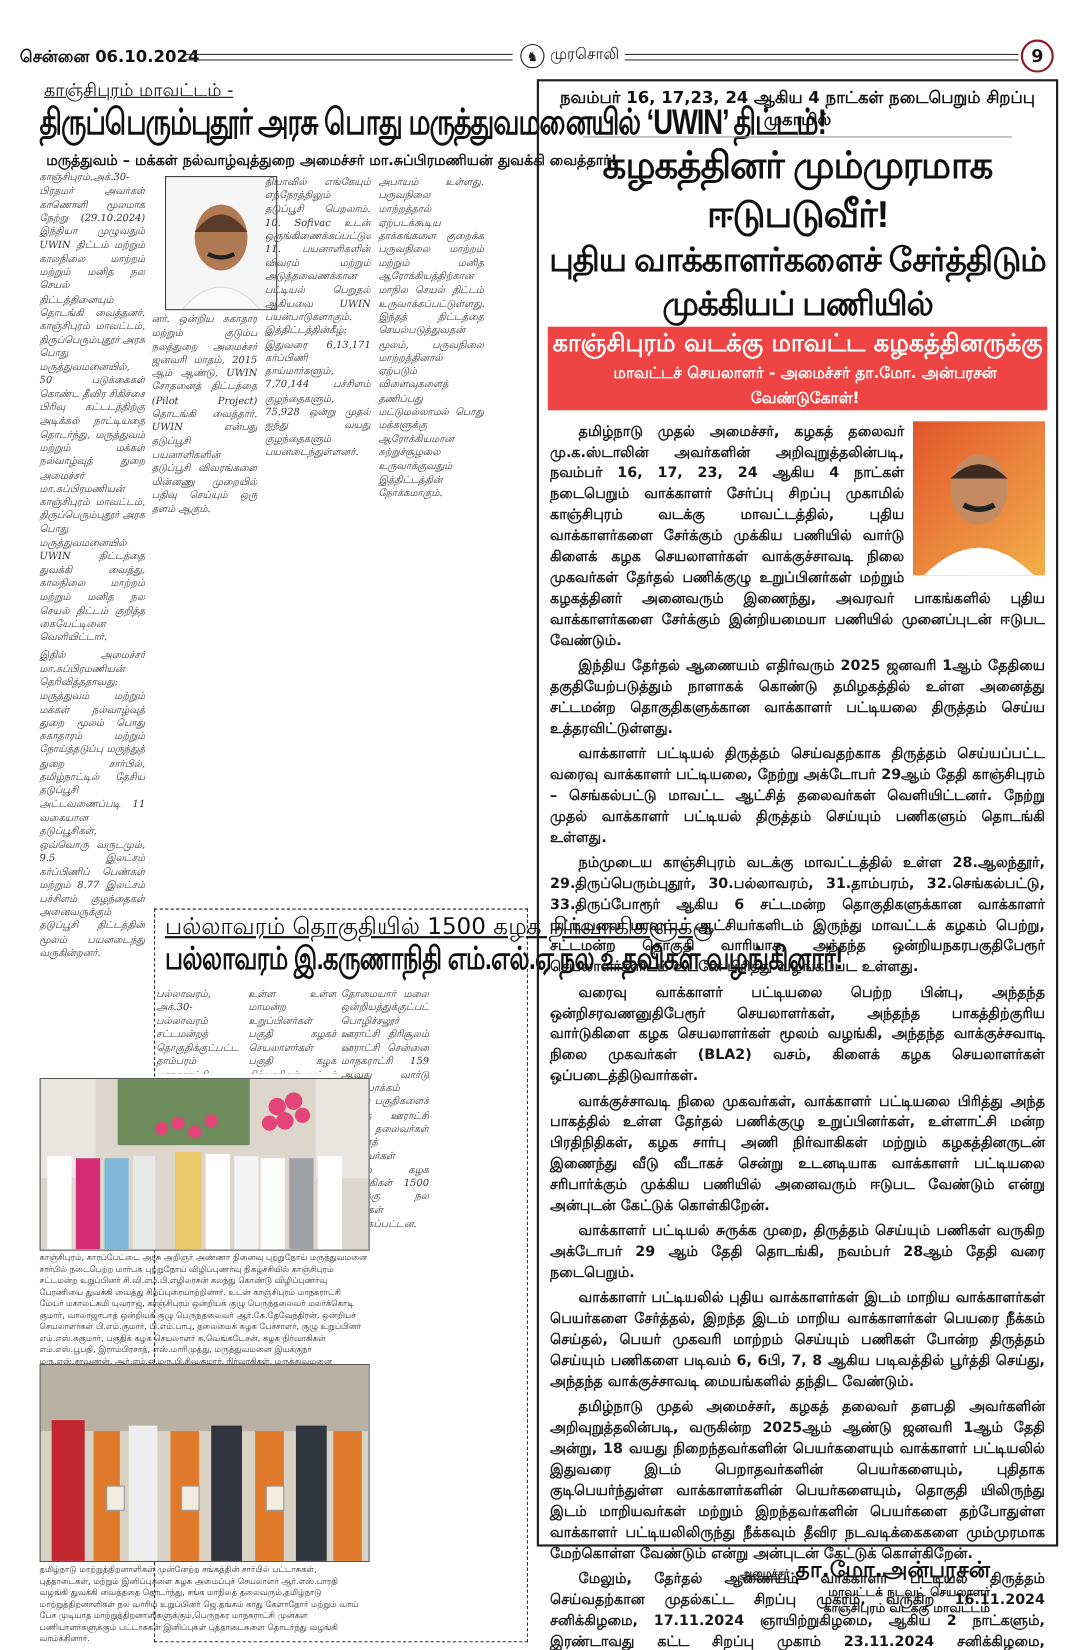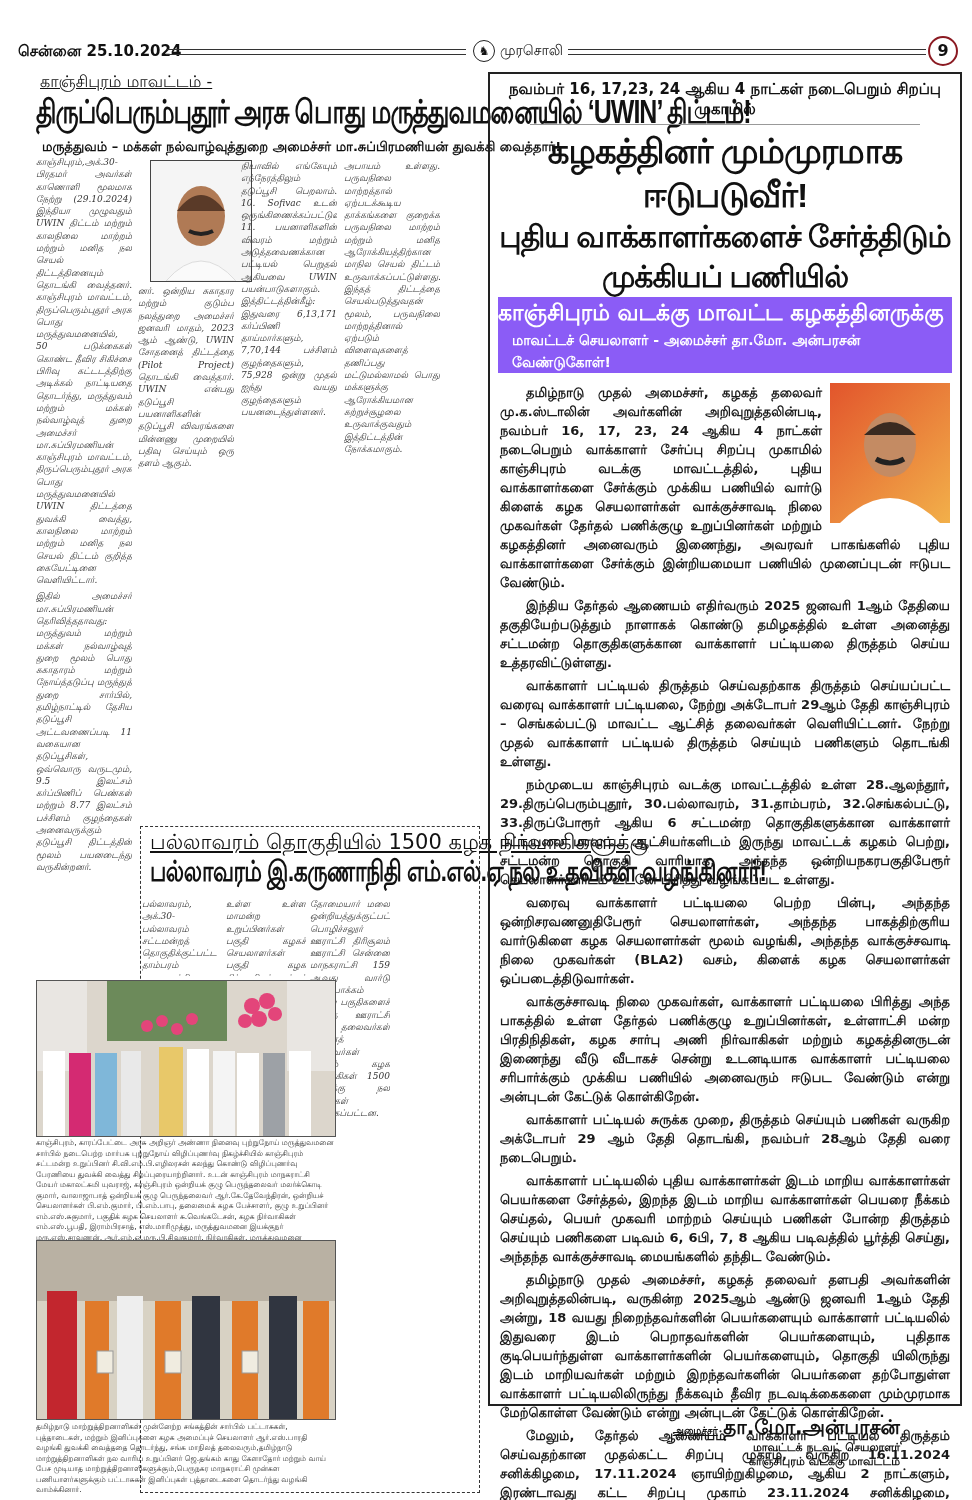--- a/index.html
+++ b/index.html
@@ -19,31 +19,31 @@
   .col{font-family:"DejaVu Serif",serif;font-style:italic;font-size:9px;line-height:12.3px;color:#333;text-align:justify;overflow:hidden;}
   .photo{background:#e8e0d8;overflow:hidden;}
   .caption{font-size:7.5px;line-height:10.5px;color:#333;overflow:hidden;}
   .dashbox{border:1.5px dashed #333;}
   .hl2a{font-size:21px;text-decoration:underline;white-space:nowrap;}
   .hl2b{font-family:"Liberation Sans",sans-serif;font-weight:bold;font-size:22px;white-space:nowrap;transform:scaleY(1.3);transform-origin:top left;letter-spacing:-0.5px;}
   
   #rbox{left:488px;top:72px;width:470px;height:1330px;border:2px solid #222;}
   .rtop{text-align:center;font-weight:bold;font-size:15px;padding-top:6px;}
   .rhl{text-align:center;font-family:"Liberation Sans",sans-serif;font-weight:bold;font-size:30px;line-height:40px;letter-spacing:-1px;}
-  .blackbar{background:#8b5cf6;color:#fff;margin:0 8px;}
+  .blackbar{background:#ef4444;color:#fff;text-align:center;margin:0 8px;}
   .blackbar .l1{font-size:22px;font-weight:bold;line-height:32px;}
   .blackbar .l2{font-size:14px;font-weight:bold;line-height:22px;padding-left:14px;}
   .rpara{font-size:13px;line-height:19px;text-align:justify;text-indent:26px;margin:0 0 4px 0;font-weight:bold;color:#1a1a1a;}
   .sig{text-align:right;font-weight:bold;}
 </style>
 </head>
 <body>
 
 <div id="mast" class="abs">
-  <span class="date">சென்னை 25.10.2024</span>
+  <span class="date">சென்னை 06.10.2024</span>
   <span class="rule" style="left:148px;width:300px;"></span>
   <span class="logo">♞</span>
   <span class="name">முரசொலி</span>
   <span class="rule" style="left:550px;width:358px;"></span>
   <span class="pg">9</span>
 </div>
 
 <div class="abs kicker" style="left:40px;top:72px;">காஞ்சிபுரம் மாவட்டம் -</div>
 <div class="abs hl1" style="left:36px;top:93px;">திருப்பெரும்புதூர் அரசு பொது மருத்துவமனையில் ‘UWIN’ திட்டம்!</div>
 <div class="abs sub1" style="left:42px;top:139px;">மருத்துவம் – மக்கள் நல்வாழ்வுத்துறை அமைச்சர் மா.சுப்பிரமணியன் துவக்கி வைத்தார்!</div>
@@ -53,21 +53,21 @@
   <p style="margin:0">இதில் அமைச்சர் மா.சுப்பிரமணியன் தெரிவித்ததாவது: மருத்துவம் மற்றும் மக்கள் நல்வாழ்வுத் துறை மூலம் பொது சுகாதாரம் மற்றும் நோய்த்தடுப்பு மருந்துத் துறை சார்பில், தமிழ்நாட்டில் தேசிய தடுப்பூசி அட்டவணைப்படி 11 வகையான தடுப்பூசிகள், ஒவ்வொரு வருடமும், 9.5 இலட்சம் கர்ப்பிணிப் பெண்கள் மற்றும் 8.77 இலட்சம் பச்சிளம் குழந்தைகள் அனைவருக்கும் தடுப்பூசி திட்டத்தின் மூலம் பயனடைந்து வருகின்றனர்.</p>
 </div>
 <div class="abs photo" style="left:150px;top:160px;width:100px;height:120px;background:#f5f5f5;border:1px solid #444;">
   <svg width="100" height="120">
     <ellipse cx="50" cy="55" rx="24" ry="30" fill="#b07a55"></ellipse>
     <path d="M26 50 Q50 18 74 50" fill="#5a3a28"></path>
     <path d="M38 70 Q50 76 62 70" stroke="#222" stroke-width="4" fill="none"></path>
     <path d="M15 120 Q50 80 85 120 Z" fill="#fafafa" stroke="#ddd"></path>
   </svg>
 </div>
-<div class="abs col" style="left:138px;top:285px;width:96px;height:510px;">னர். ஒன்றிய சுகாதார மற்றும் குடும்ப நலத்துறை அமைச்சர் ஜனவரி மாதம், 2023 ஆம் ஆண்டு, UWIN சோதனைத் திட்டத்தை (Pilot Project) தொடங்கி வைத்தார். UWIN என்பது தடுப்பூசி பயனாளிகளின் தடுப்பூசி விவரங்களை மின்னணு முறையில் பதிவு செய்யும் ஒரு தளம் ஆகும்.</div>
+<div class="abs col" style="left:138px;top:285px;width:96px;height:510px;">னர். ஒன்றிய சுகாதார மற்றும் குடும்ப நலத்துறை அமைச்சர் ஜனவரி மாதம், 2015 ஆம் ஆண்டு, UWIN சோதனைத் திட்டத்தை (Pilot Project) தொடங்கி வைத்தார். UWIN என்பது தடுப்பூசி பயனாளிகளின் தடுப்பூசி விவரங்களை மின்னணு முறையில் பதிவு செய்யும் ஒரு தளம் ஆகும்.</div>
 <div class="abs col" style="left:241px;top:160px;width:96px;height:635px;">நியாவில் எங்கேயும் எந்நேரத்திலும் தடுப்பூசி பெறலாம். 10. Sofivac உடன் ஒருங்கிணைக்கப்பட்டுள்ளது 11. பயனாளிகளின் விவரம் மற்றும் அடுத்தவைணக்கான பட்டியல் பெறுதல் ஆகியவை UWIN பயன்பாடுகளாகும். இத்திட்டத்தின்கீழ்: இதுவரை 6,13,171 கர்ப்பிணி தாய்மார்களும், 7,70,144 பச்சிளம் குழந்தைகளும், 75,928 ஒன்று முதல் ஐந்து வயது குழந்தைகளும் பயனடைந்துள்ளனர்.</div>
 <div class="abs col" style="left:344px;top:160px;width:96px;height:635px;">அபாயம் உள்ளது. பருவநிலை மாற்றத்தால் ஏற்படக்கூடிய தாக்கங்களை குறைக்க பருவநிலை மாற்றம் மற்றும் மனித ஆரோக்கியத்திற்கான மாநில செயல் திட்டம் உருவாக்கப்பட்டுள்ளது. இந்தத் திட்டத்தை செயல்படுத்துவதன் மூலம், பருவநிலை மாற்றத்தினால் ஏற்படும் விளைவுகளைத் தணிப்பது மட்டுமல்லாமல் பொது மக்களுக்கு ஆரோக்கியமான சுற்றுச்சூழலை உருவாக்குவதும் இத்திட்டத்தின் நோக்கமாகும்.</div>
 
 <div class="abs dashbox" style="left:140px;top:826px;width:338px;height:665px;"></div>
 <div class="abs hl2a" style="left:150px;top:830px;">பல்லாவரம் தொகுதியில் 1500 கழக நிர்வாகிகளுக்கு</div>
 <div class="abs hl2b" style="left:150px;top:855px;">பல்லாவரம் இ.கருணாநிதி எம்.எல்.ஏ நல உதவிகள் வழங்கினார்!</div>
 <div class="abs col" style="left:142px;top:898px;width:80px;height:78px;">பல்லாவரம், அக்.30- பல்லாவரம் சட்டமன்றத் தொகுதிக்குட்பட்ட தாம்பரம் மாநகராட்சி மண்டலம் 1, 2 ,3 ,கரு பல்லாவரம் பம்மல் அனகாபுத்தூர் திருநீர்மலை குரோம்பேட் ஆகிய பகுதிகளில்</div>
 <div class="abs col" style="left:226px;top:898px;width:80px;height:78px;">உள்ள உள்ள மாமன்ற உறுப்பினர்கள் பகுதி கழகச் செயலாளர்கள் பகுதி கழக நிர்வாகிகள் வட்டக் கழக செயலாளர் வட்டக் கழக நிர்வாகிகள் அணிகளின் அமைப்பாளர்கள் துணை அமைப்பாளர்கள் புதிய</div>
 <div class="abs col" style="left:310px;top:898px;width:80px;height:590px;">தோமையார் மலை ஒன்றியத்துக்குட்பட்ட பொழிச்சலூர் ஊராட்சி திரிசூலம் ஊராட்சி சென்னை மாநகராட்சி 159 ஆவது வார்டு மீனம்பாக்கம் ஆகிய பகுதிகளைச் சேர்ந்த ஊராட்சி மன்ற தலைவர்கள் துணைத் தலைவர்கள் மற்றும் கழக நிர்வாகிகள் 1500 பேருக்கு நல உதவிகள் வழங்கப்பட்டன.</div>
 

